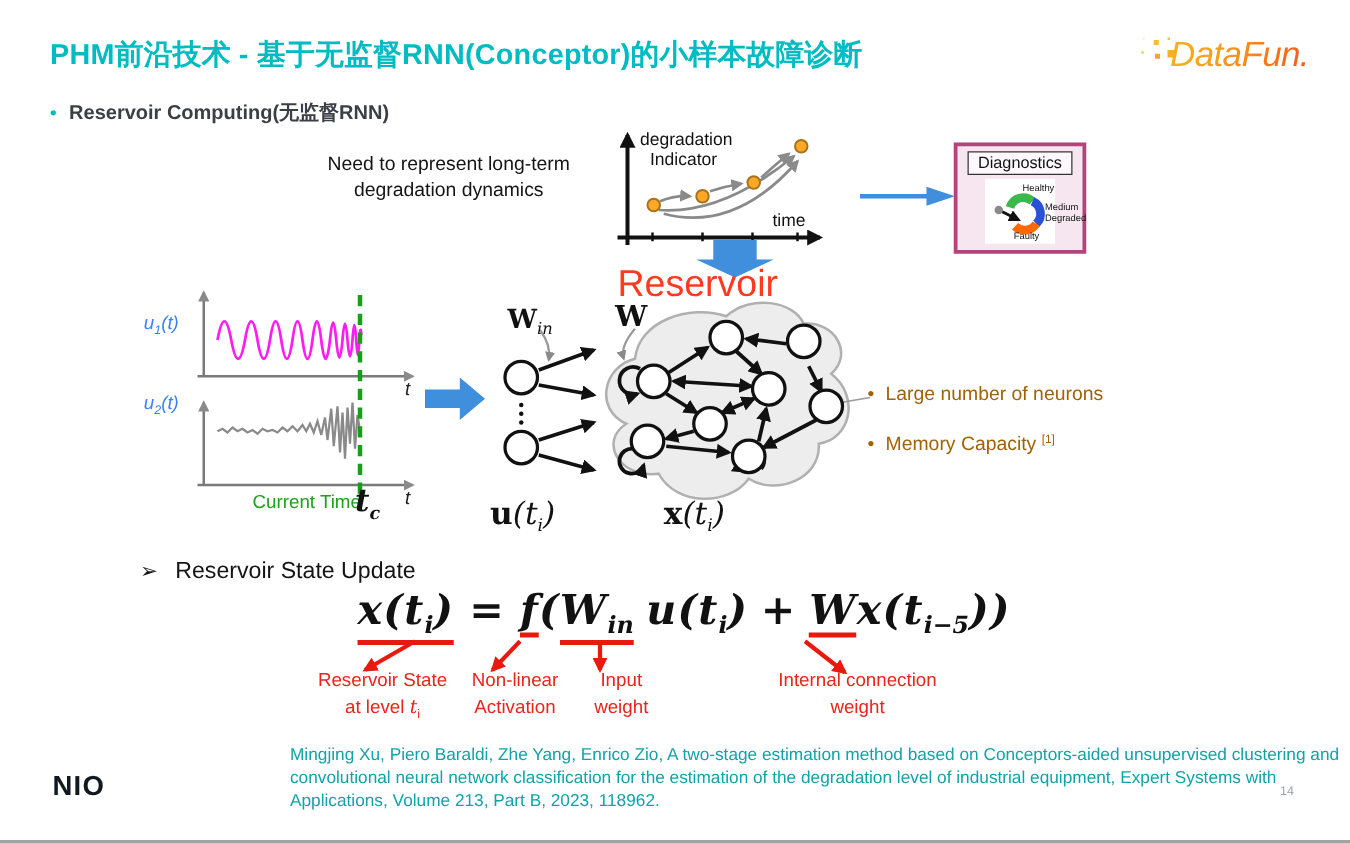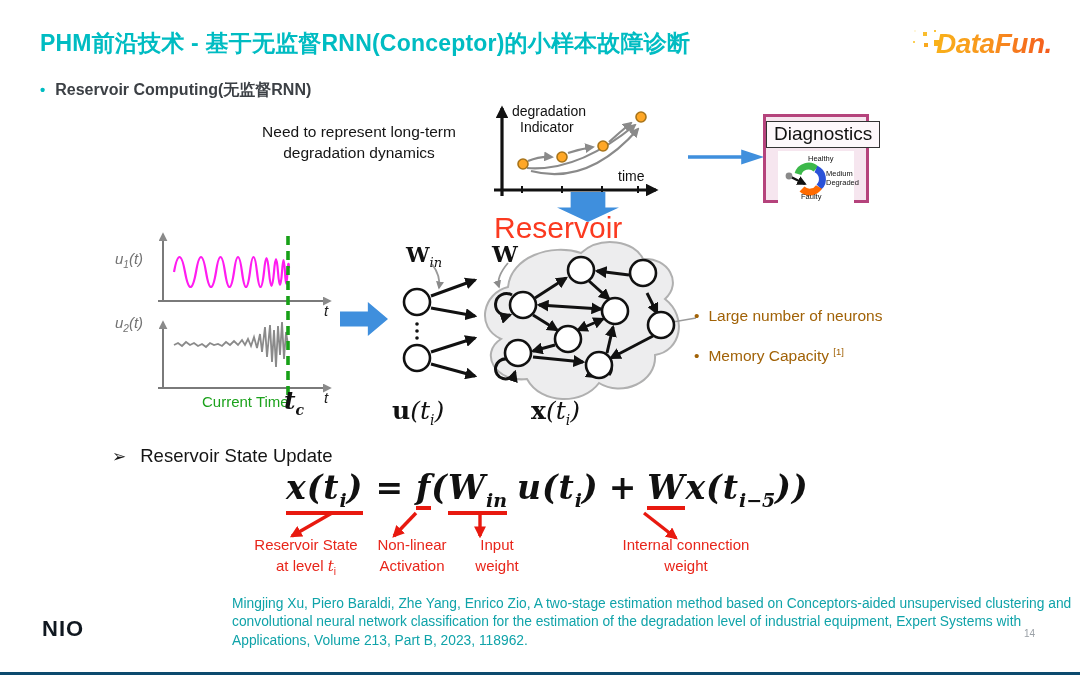--- a/index.html
+++ b/index.html
@@ -1,23 +1,23 @@
 <!DOCTYPE html>
 <html><head>
 <meta charset="utf-8">
 <style>
   html,body{margin:0;padding:0;background:#ffffff;}
   .slide{position:relative;width:1080px;height:675px;background:#ffffff;overflow:hidden;
-         font-family:"Liberation Sans",sans-serif;border-bottom:3px solid #0c4a6e;box-sizing:border-box;}
+         font-family:"Liberation Sans",sans-serif;border-bottom:3px solid #a3a3a3;box-sizing:border-box;}
   .abs{position:absolute;}
 
   
   .title{left:40px;top:28px;font-size:23px;font-weight:bold;color:#00bcc2;letter-spacing:0.2px;}
   .datafun{left:908px;top:26px;width:160px;height:42px;}
-  .datafun-text{position:absolute;left:28px;top:2px;font-size:28px;font-weight:700;font-style:italic;
+  .datafun-text{position:absolute;left:28px;top:2px;font-size:28px;font-weight:400;font-style:italic;
     background:linear-gradient(95deg,#f9b21a 0%,#f8941d 45%,#f4581d 100%);
     -webkit-background-clip:text;background-clip:text;color:transparent;letter-spacing:-0.5px;}
   .datafun-dots{position:absolute;left:26px;top:14px;width:6px;height:6px;background:#f9b21a;
     box-shadow:-12px -9px 0 -1px #f9bd2e,-23px -1px 0 -2px #fbcf55,-11px 2px 0 -1px #f9a91e,
                -2px -12px 0 -2px #fbc43a,-22px -12px 0 -2.5px #fcd96e;}
 
   .section-bullet{left:40px;top:80px;font-size:16px;font-weight:bold;color:#3c4045;}
   .section-bullet .dot{color:#00bcc2;margin-right:10px;font-size:15px;}
 
   .need-text{left:228px;top:122px;width:262px;text-align:center;font-size:15.5px;color:#151515;line-height:1.35;}
@@ -25,26 +25,26 @@
   
   .blue-arrow{background:#3f8fdd;}
   .arrow-right{clip-path:polygon(0 28%,58% 28%,58% 0,100% 50%,58% 100%,58% 72%,0 72%);}
   .arrow-right-thin{clip-path:polygon(0 40%,70% 40%,70% 8%,100% 50%,70% 92%,70% 60%,0 60%);}
   .arrow-down{clip-path:polygon(22% 0,78% 0,78% 52%,100% 52%,50% 100%,0 52%,22% 52%);}
 
   .reservoir-label{left:494px;top:211px;width:170px;font-size:30px;color:#fb3a20;z-index:5;}
 
   
   .diag-box{left:763px;top:114px;width:106px;height:89px;background:#f6e6ef;border:3px solid #b5437c;box-sizing:border-box;}
-  .diag-title{border:1.5px solid #333;background:#fdf8fb;font-size:19px;color:#111;width:max-content;
+  .diag-title{border:1.5px solid #333;background:#fdf8fb;font-size:13px;color:#111;width:max-content;
     margin:4px auto 3px auto;padding:0 7px;line-height:1.3;}
-  .diag-panel{background:#ffffff;margin:0 12px;height:52px;}
-
-  
-  .sig-label{font-size:15px;color:#737373;font-style:italic;font-family:"Liberation Sans",sans-serif;}
+  .diag-panel{background:#ffffff;margin:0 22px;height:52px;}
+
+  
+  .sig-label{font-size:15px;color:#3b82f6;font-style:italic;font-family:"Liberation Sans",sans-serif;}
   .sig-label sub{font-size:10px;}
   .current-time{left:202px;top:393px;font-size:15px;color:#1ca21c;}
   .tc-label{left:284px;top:386px;font-size:25px;font-weight:bold;font-style:italic;font-family:"DejaVu Serif",serif;color:#111;}
   .tc-label sub{font-size:14px;}
 
   
   .math-bold{font-family:"DejaVu Serif",serif;font-weight:bold;color:#111;}
   .w-in-label{left:406px;top:242px;font-size:21px;}
   .w-in-label sub{font-size:13px;font-weight:normal;font-style:italic;}
   .w-label{left:492px;top:240px;font-size:23px;}

